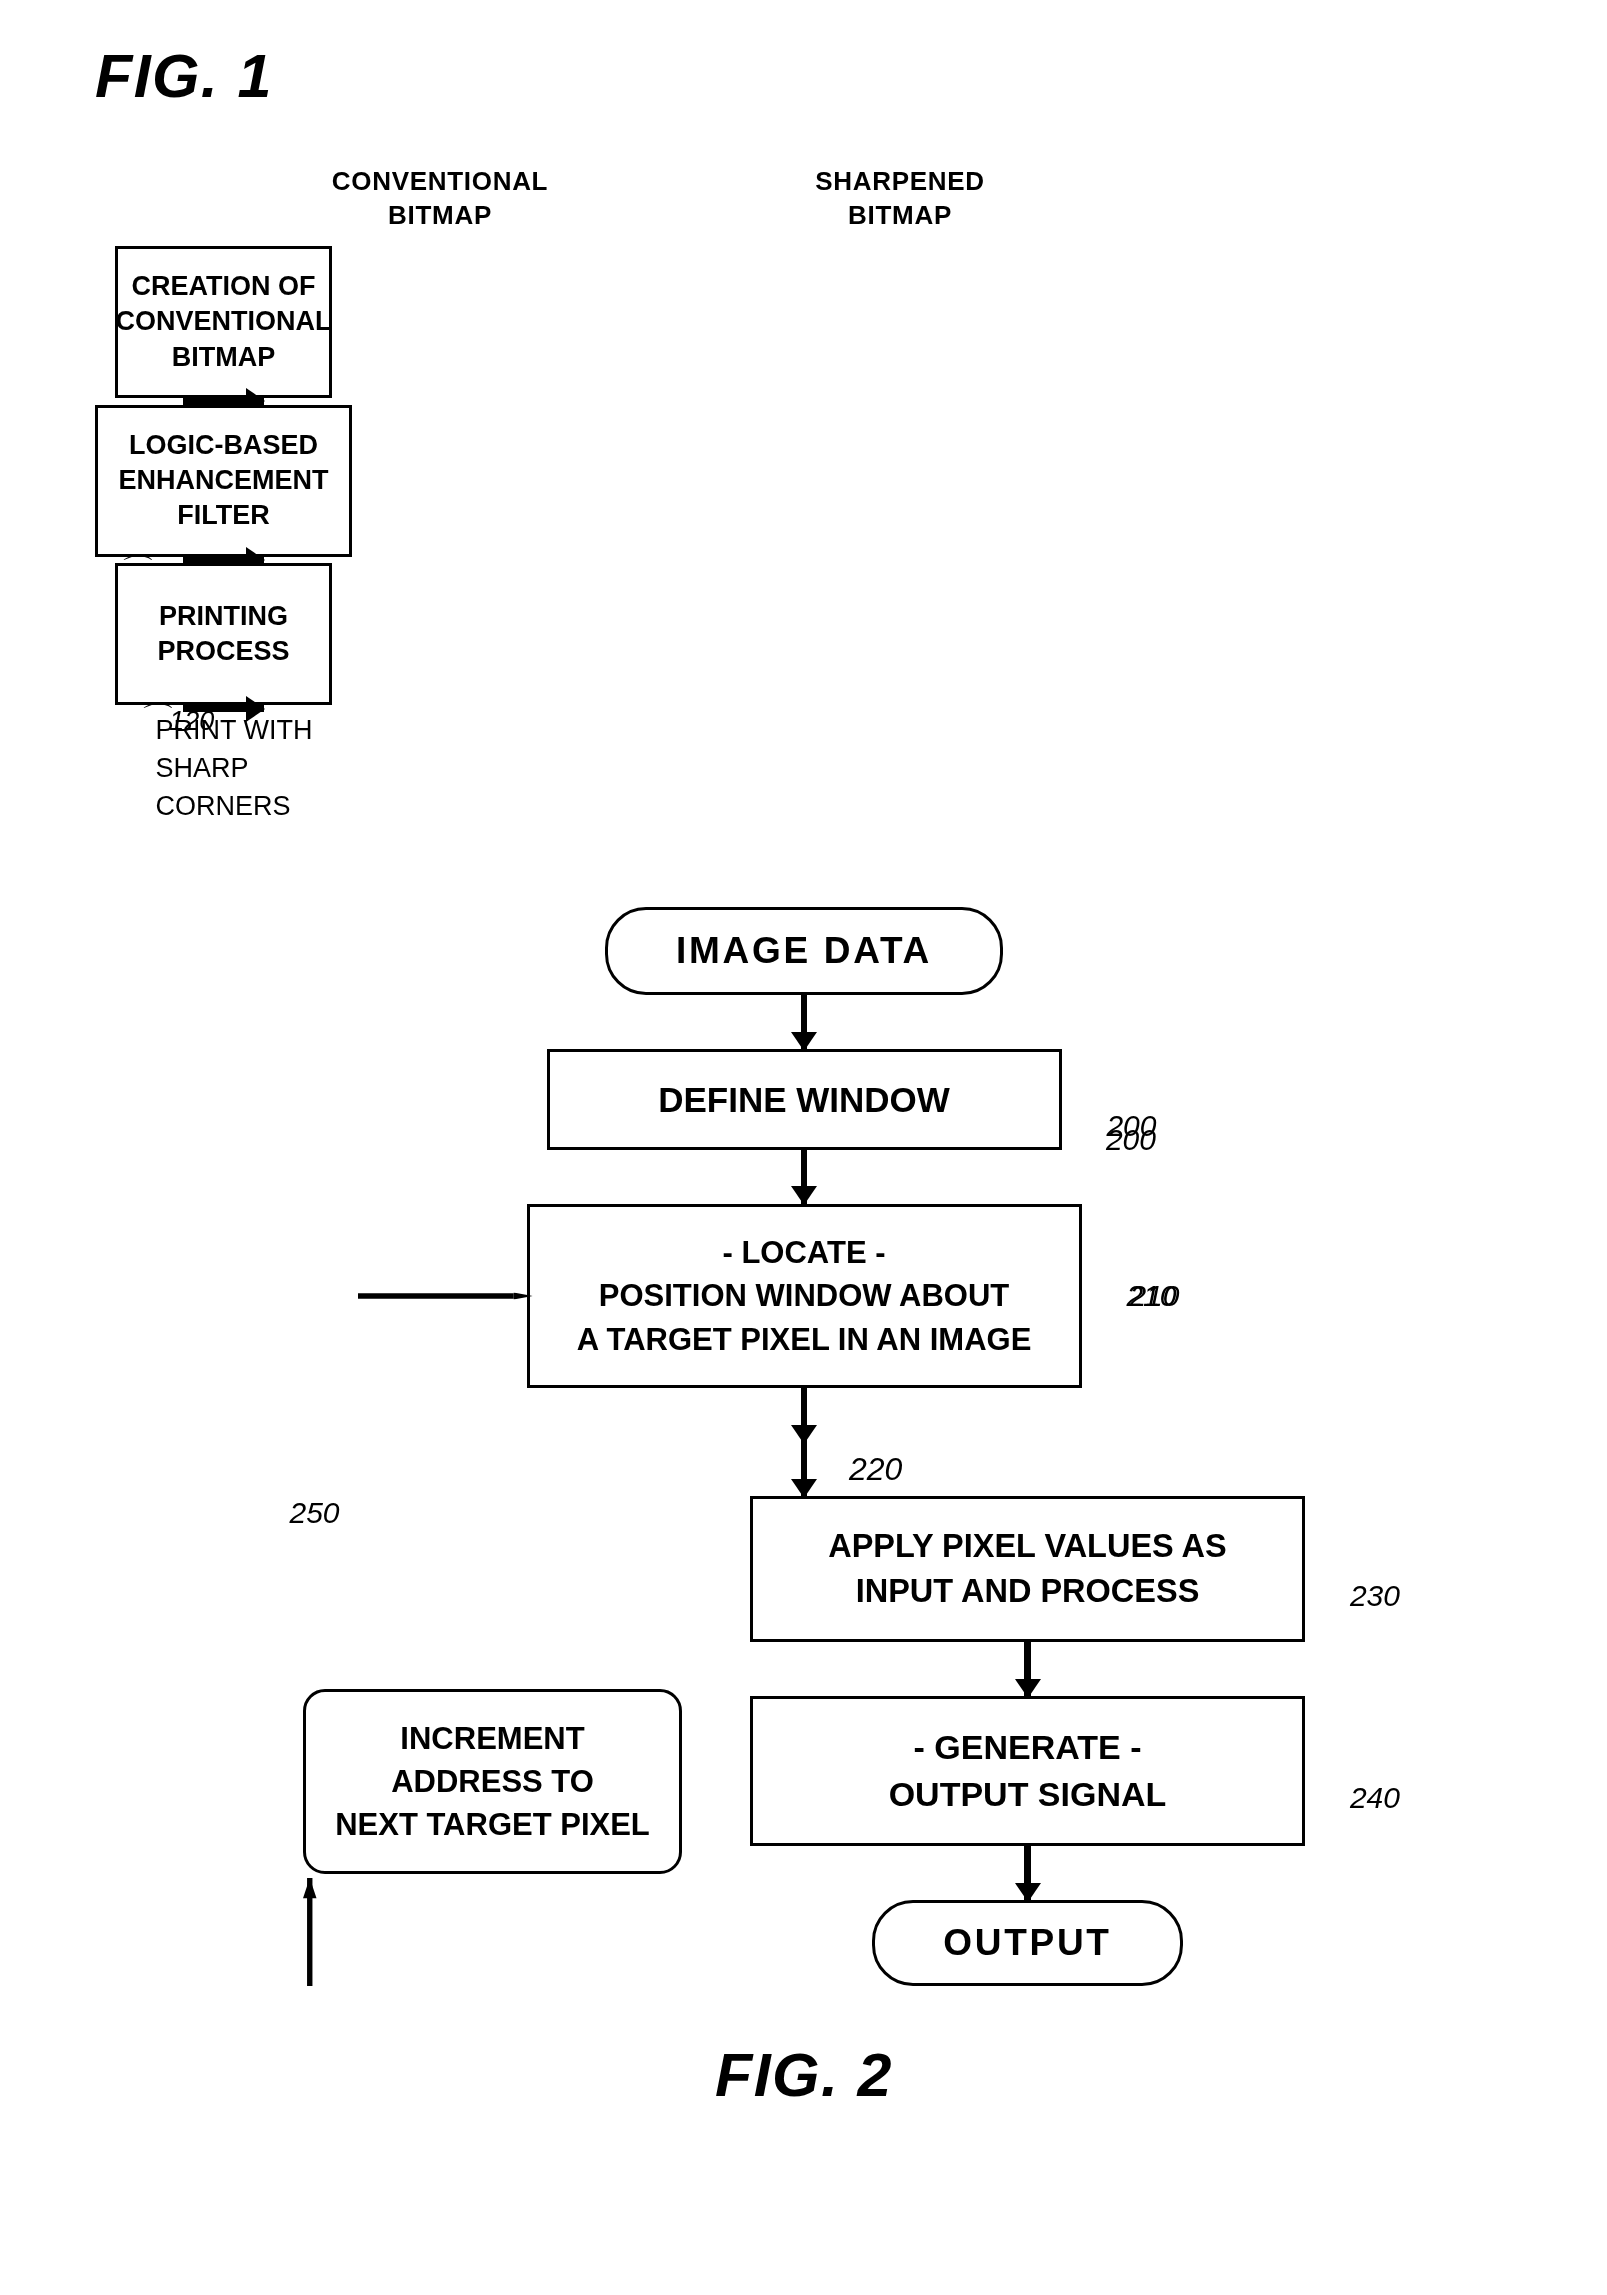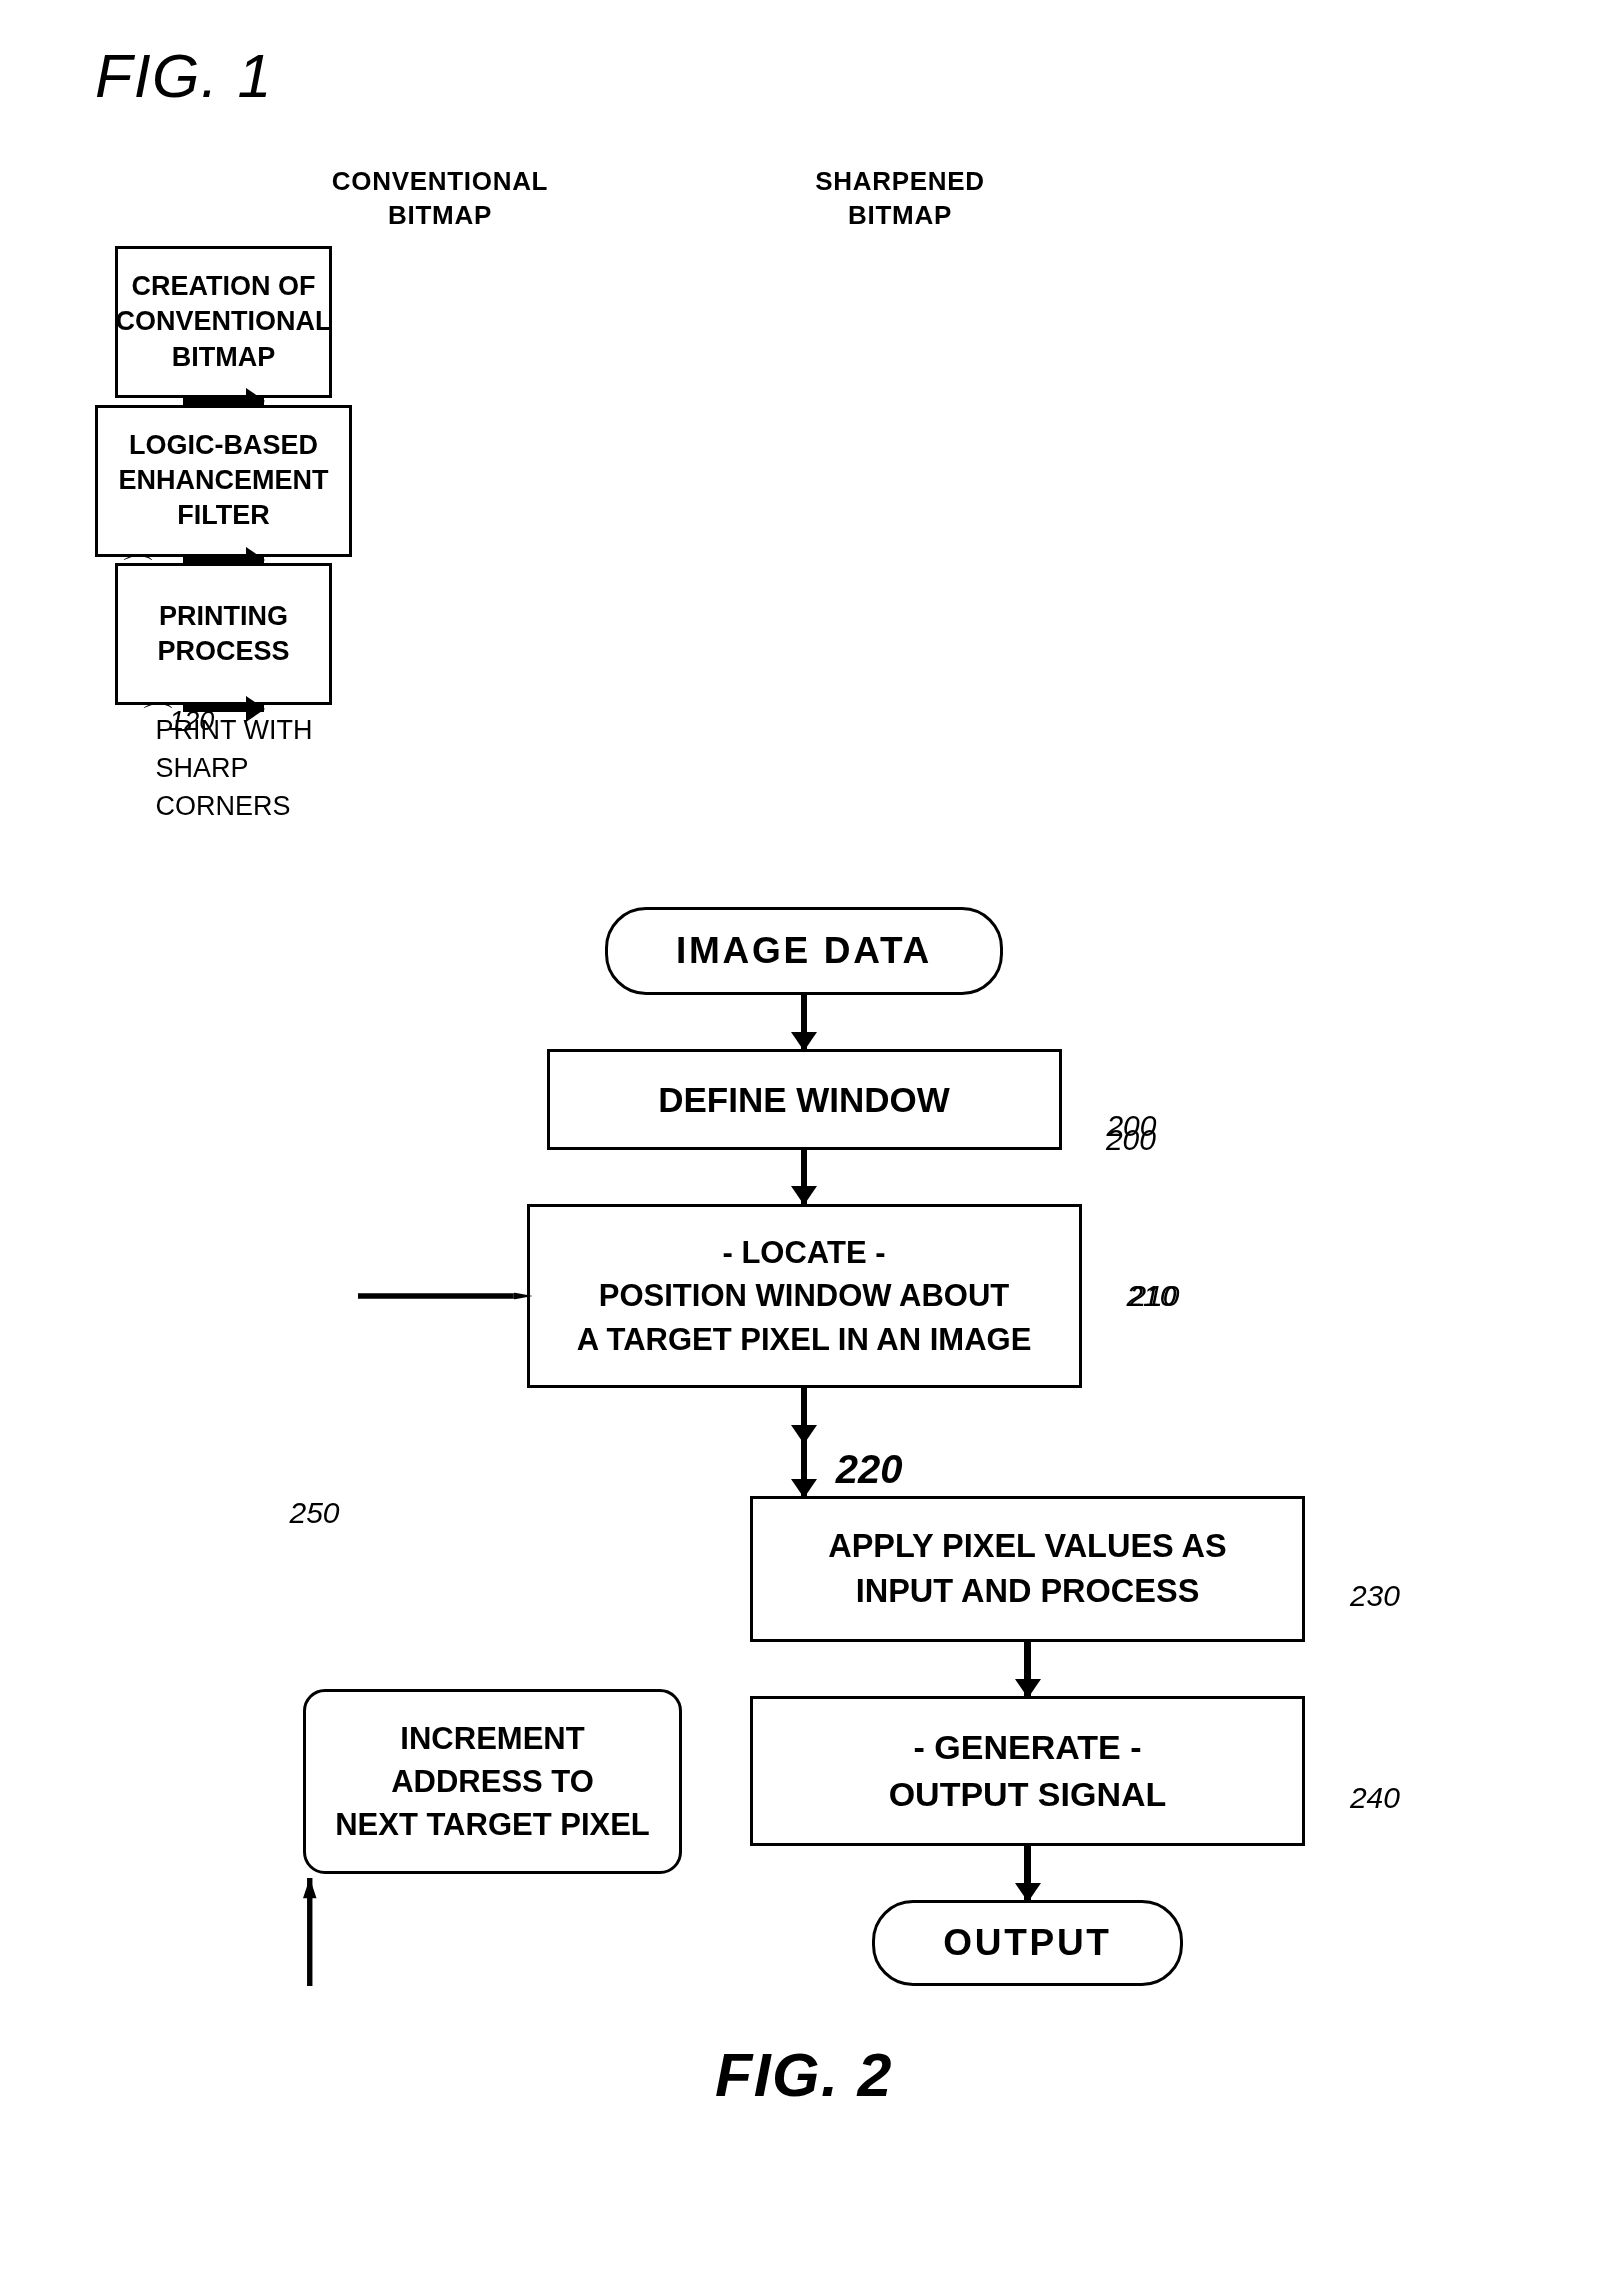--- a/index.html
+++ b/index.html
@@ -9,21 +9,21 @@
       width: 1608px;
       min-height: 2295px;
       padding: 41px 54px;
       color: #000;
     }
 
     .page-title {
       text-align: center;
       font-size: 61px;
       font-style: italic;
-      font-weight: normal;
+      font-weight: bold;
       margin-bottom: 54px;
       letter-spacing: 1.4px;
     }
 
     .page-title-2 {
       text-align: center;
       font-size: 61px;
       font-style: italic;
       font-weight: bold;
       margin-top: 54px;
@@ -243,21 +243,21 @@
       </div>
 
       <div class="arrow-down"></div>
     </div>
 
     <div style="position:relative; width:555px; display:flex; flex-direction:column; align-items:center;">
       <div style="position:absolute; right:-98px; top:-163px; font-size:30px; font-style:italic;">210</div>
     </div>
 
     <div style="position:relative; display:flex; flex-direction:column; align-items:center;">
-      <div style="position:absolute; right:-95px; top:50%; transform:translateY(-50%); font-size:40px; font-style:italic;font-weight:bold;">220</div>
+      <div style="position:absolute; right:-95px; top:50%; transform:translateY(-50%); font-size:32px; font-style:italic;">220</div>
       <div class="arrow-down"></div>
     </div>
 
     <div style="position:relative; display:flex; flex-direction:row; align-items:stretch; width:100%; justify-content:center;">
 
       <div style="display:flex; flex-direction:column; justify-content:flex-end; margin-right:68px; position:relative;">
 
         <div style="position:absolute; top:0px; left:-13.5px; font-size:30px; font-style:italic;">250</div>
 
         <div class="increment-box" style="font-size:31px; width:379px; min-height:108px; line-height:1.4; margin-bottom:4px;border-radius:22px;">INCREMENT ADDRESS TO<br>NEXT TARGET PIXEL</div>

